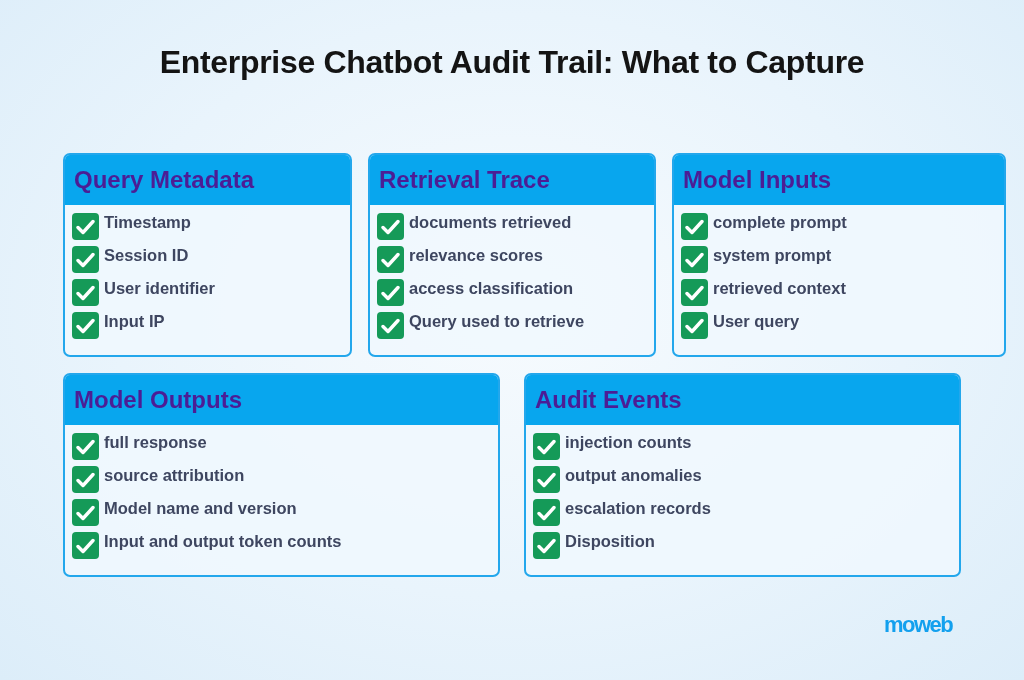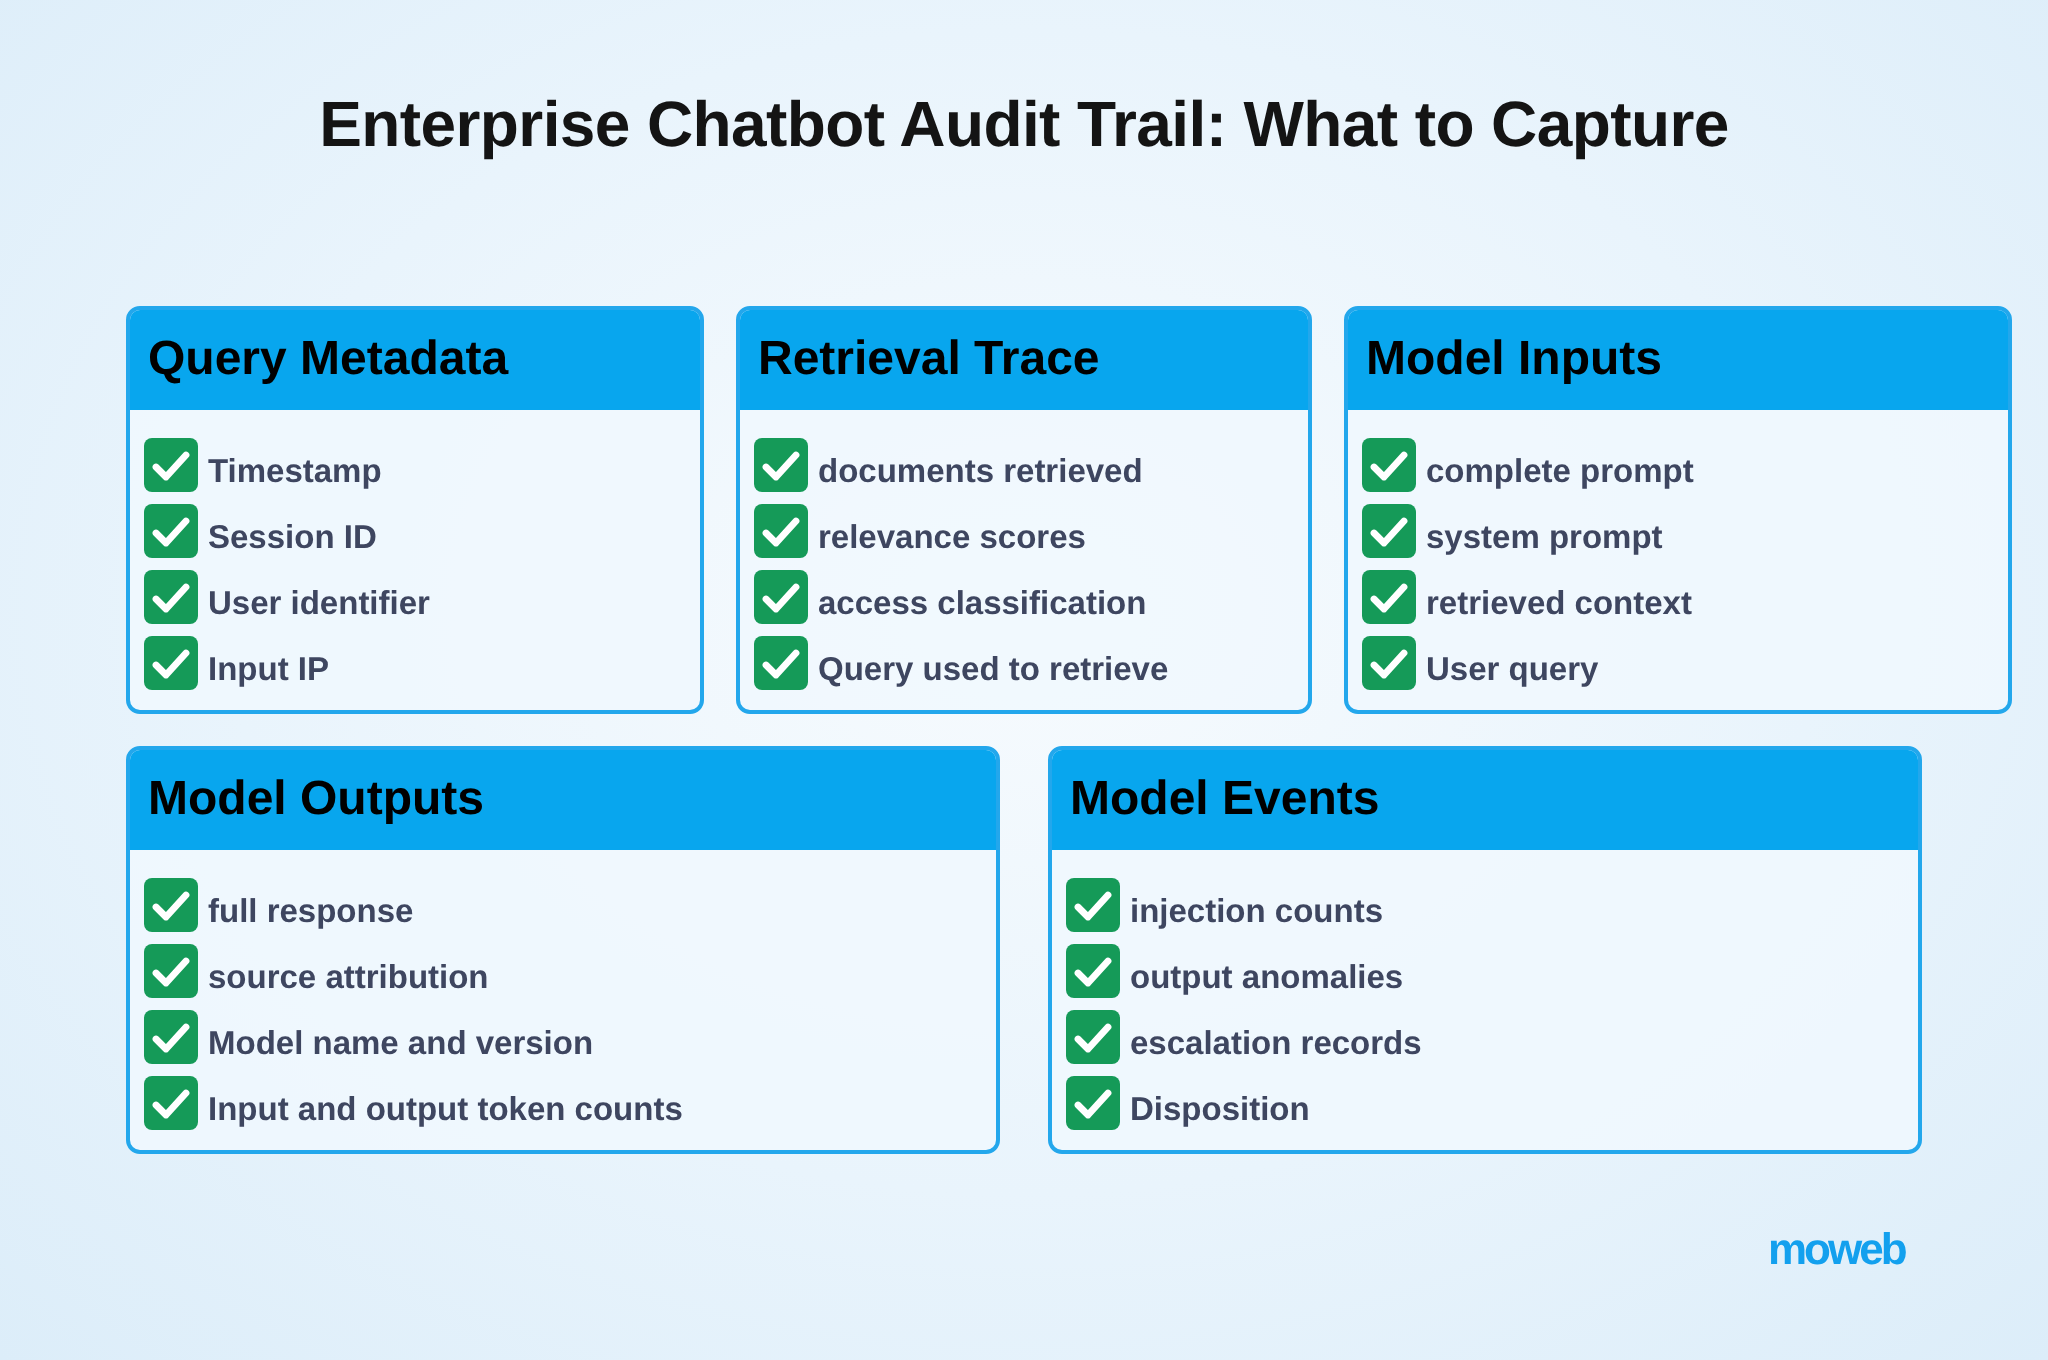--- a/index.html
+++ b/index.html
@@ -2,23 +2,23 @@
 <html><head>
 <meta charset="utf-8">
 <style>
   html,body{margin:0;padding:0;}
   body{width:1024px;height:680px;overflow:hidden;position:relative;
     background:radial-gradient(ellipse at 50% 45%, #f7fbfe 0%, #e9f4fc 55%, #dcedf9 100%);
     font-family:"Liberation Sans", sans-serif;}
   .title{position:absolute;left:0;top:44px;width:1024px;text-align:center;
     font-size:32px;font-weight:bold;color:#141414;letter-spacing:-0.3px;}
   .card{position:absolute;border:2px solid #23a7ec;border-radius:7px;background:rgba(240,248,254,0.85);overflow:hidden;box-sizing:border-box;}
-  .card-head{background:#08a6ee;color:#000000;font-weight:bold;font-size:24px;height:50px;line-height:50px;padding-left:9px;}
+  .card-head{background:#08a6ee;color:#4c1d95;font-weight:bold;font-size:24px;height:50px;line-height:50px;padding-left:9px;}
   .items{padding:8px 0 0 7px;}
-  .item{display:flex;align-items:flex-end;height:33px;}
+  .item{display:flex;align-items:flex-start;height:33px;}
   .check{width:27px;height:27px;background:#159a58;border-radius:4px;display:flex;align-items:center;justify-content:center;margin-right:5px;flex-shrink:0;}
   .label{font-size:16.5px;font-weight:bold;color:#3e4660;}
   .logo{position:absolute;left:884px;top:612px;font-size:22px;font-weight:bold;color:#13a0ee;letter-spacing:-1.5px;}
 </style>
 </head>
 <body>
 
 <div class="title">Enterprise Chatbot Audit Trail: What to Capture</div>
 
 <div id="cards">
@@ -164,21 +164,21 @@
       <span class="check">
             <svg width="19" height="16" viewBox="0 0 19 16">
               <path d="M2 8.5 L7 13.5 L17 2.5" stroke="#fff" stroke-width="3.4" fill="none" stroke-linecap="round" stroke-linejoin="round"></path>
             </svg>
           </span>
       <span class="label">Input and output token counts</span>
     </div>
       </div>
     </div>
     <div class="card" style="left:524px;top:373px;width:437px;height:204px;">
-    <div class="card-head">Model Events</div>
+    <div class="card-head">Audit Events</div>
     <div class="items">
         <div class="item">
       <span class="check">
             <svg width="19" height="16" viewBox="0 0 19 16">
               <path d="M2 8.5 L7 13.5 L17 2.5" stroke="#fff" stroke-width="3.4" fill="none" stroke-linecap="round" stroke-linejoin="round"></path>
             </svg>
           </span>
       <span class="label">injection counts</span>
     </div>
         <div class="item">

